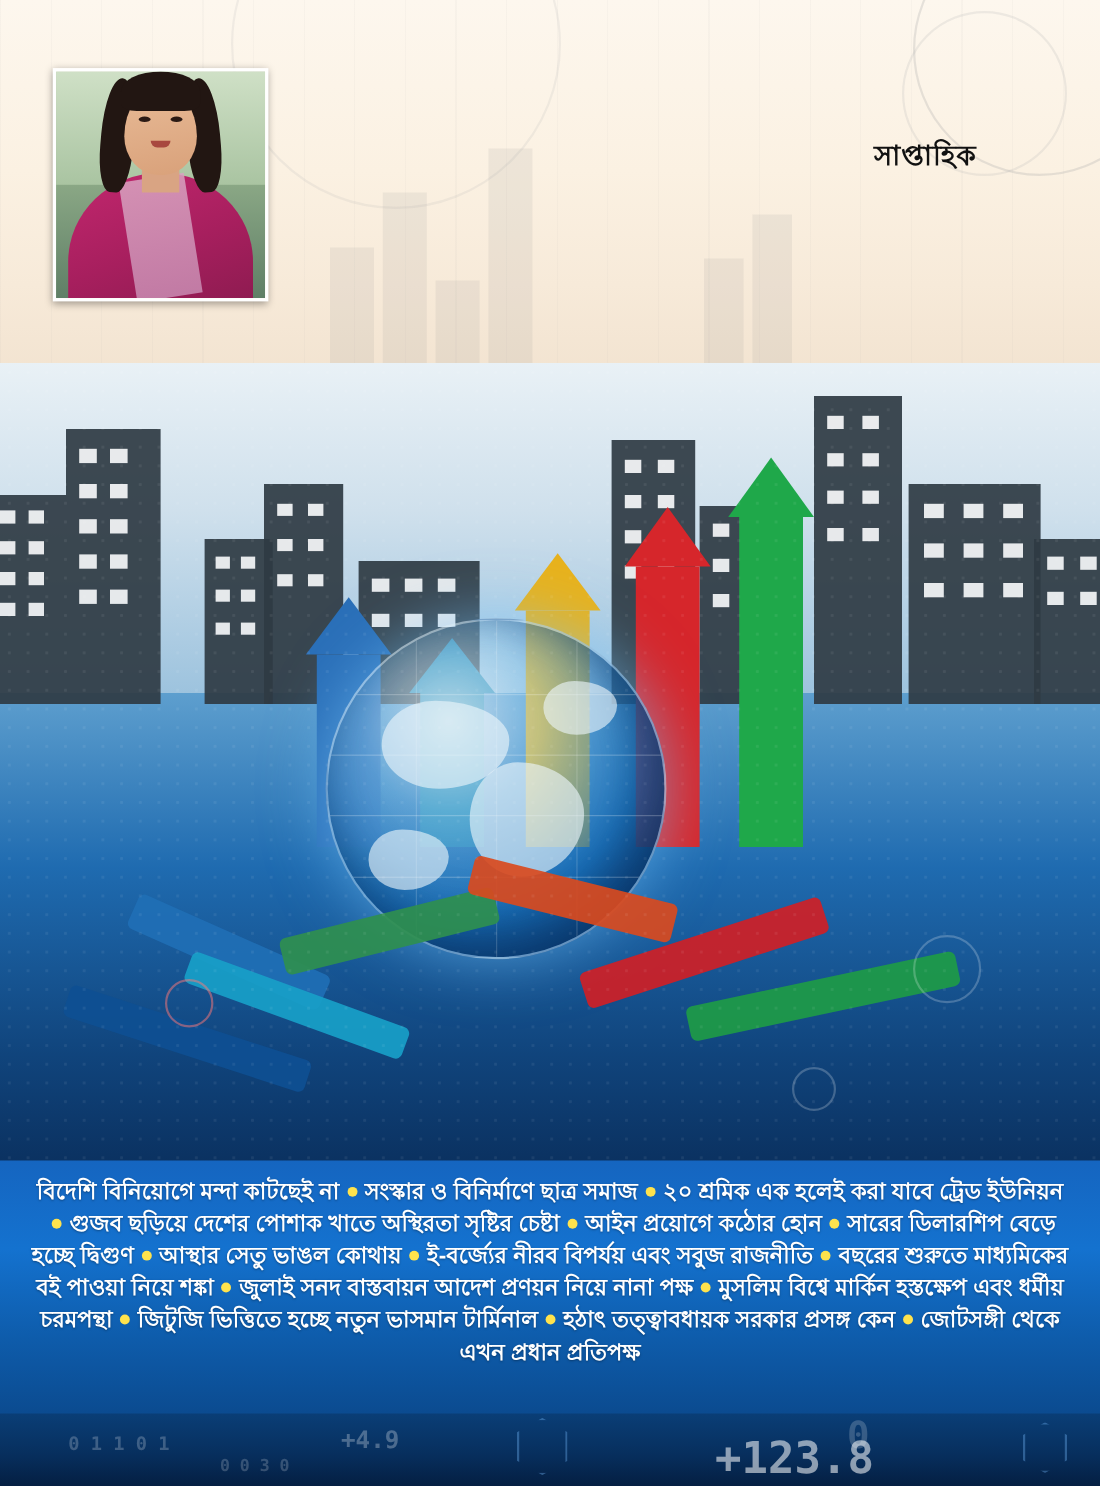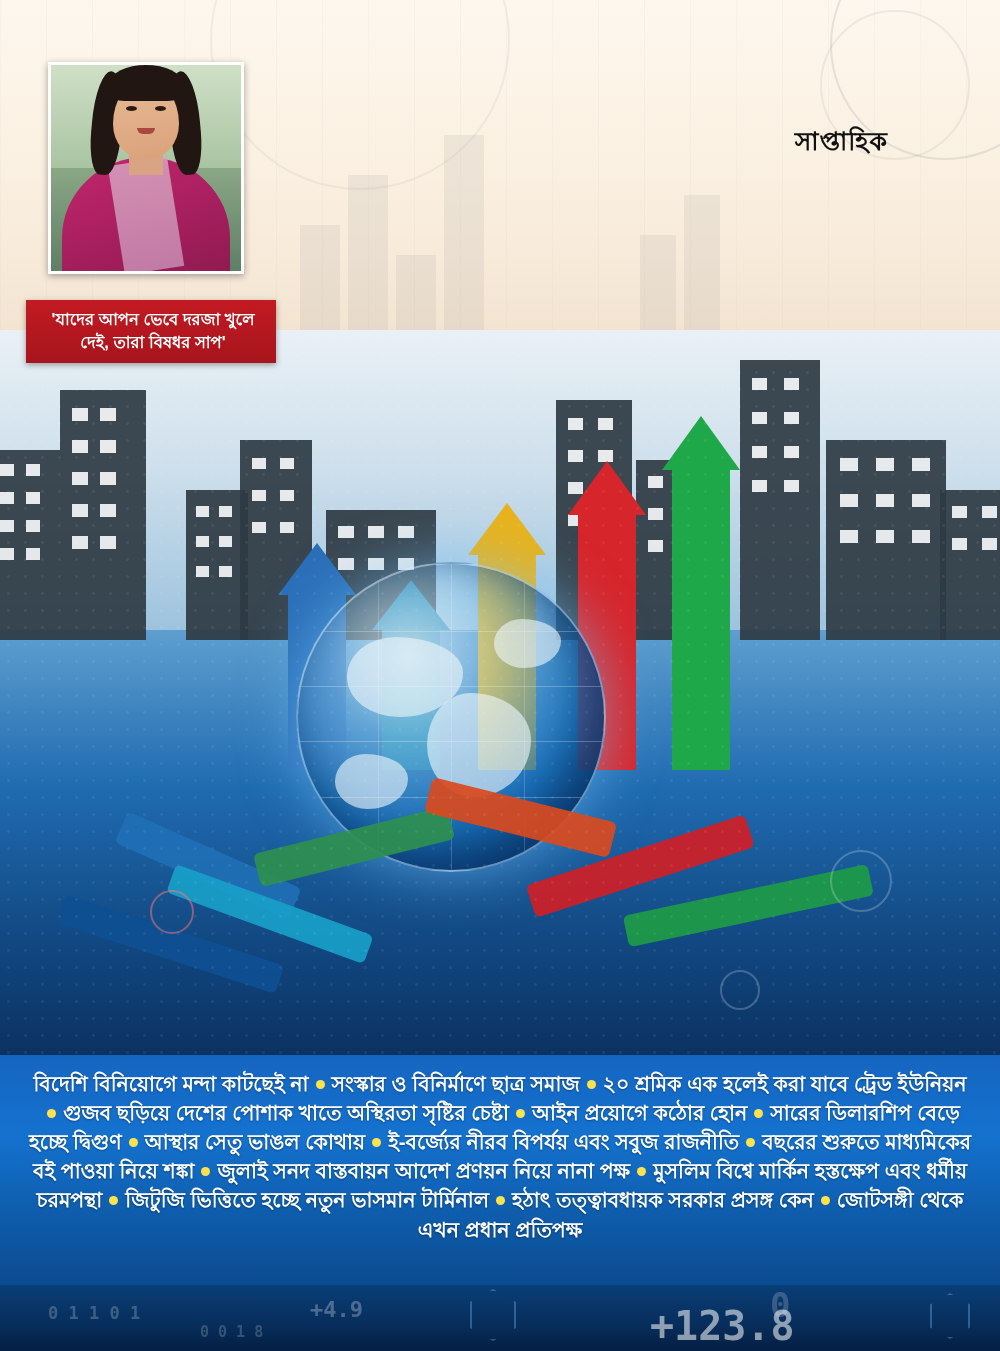--- a/index.html
+++ b/index.html
@@ -372,21 +372,20 @@
     <div class="ap-hairL"></div>
     <div class="ap-hairR"></div>
     <div class="ap-neck"></div>
     <div class="ap-face"></div>
     <div class="ap-hairTop"></div>
     <div class="ap-eye ap-eyeL"></div>
     <div class="ap-eye ap-eyeR"></div>
     <div class="ap-mouth"></div>
   </div>
 
-  <div class="quote-ribbon">'যাদের আপন ভেবে দরজা খুলে দেই, তারা বিষধর সাপ'</div>
 
   <div class="art">
     <div class="art-sky"></div>
 
     <div class="bldg" style="left:-10px; width:70px; height:190px;">
       <div class="bwin" style="left:10px;top:14px;width:14px;height:12px;"></div>
       <div class="bwin" style="left:36px;top:14px;width:14px;height:12px;"></div>
       <div class="bwin" style="left:10px;top:42px;width:14px;height:12px;"></div>
       <div class="bwin" style="left:36px;top:42px;width:14px;height:12px;"></div>
       <div class="bwin" style="left:10px;top:70px;width:14px;height:12px;"></div>
@@ -531,17 +530,17 @@
       <span>বিদেশি বিনিয়োগে মন্দা কাটছেই না</span><span class="bullet"></span><span>সংস্কার ও বিনির্মাণে ছাত্র সমাজ</span><span class="bullet"></span><span>২০ শ্রমিক এক হলেই করা যাবে ট্রেড ইউনিয়ন</span><span class="bullet"></span><span>গুজব ছড়িয়ে দেশের পোশাক খাতে অস্থিরতা সৃষ্টির চেষ্টা</span><span class="bullet"></span><span>আইন প্রয়োগে কঠোর হোন</span><span class="bullet"></span><span>সারের ডিলারশিপ বেড়ে হচ্ছে দ্বিগুণ</span><span class="bullet"></span><span>আস্থার সেতু ভাঙল কোথায়</span><span class="bullet"></span><span>ই-বর্জ্যের নীরব বিপর্যয় এবং সবুজ রাজনীতি</span><span class="bullet"></span><span>বছরের শুরুতে মাধ্যমিকের বই পাওয়া নিয়ে শঙ্কা</span><span class="bullet"></span><span>জুলাই সনদ বাস্তবায়ন আদেশ প্রণয়ন নিয়ে নানা পক্ষ</span><span class="bullet"></span><span>মুসলিম বিশ্বে মার্কিন হস্তক্ষেপ এবং ধর্মীয় চরমপন্থা</span><span class="bullet"></span><span>জিটুজি ভিত্তিতে হচ্ছে নতুন ভাসমান টার্মিনাল</span><span class="bullet"></span><span>হঠাৎ তত্ত্বাবধায়ক সরকার প্রসঙ্গ কেন</span><span class="bullet"></span><span>জোটসঙ্গী থেকে এখন প্রধান প্রতিপক্ষ</span>
     </div>
   </div>
 
   <div class="footer-strip">
     <div class="fs-hex" style="left:470px; top:6px;"></div>
     <div class="fs-hex" style="left:930px; top:10px; width:40px; height:46px;"></div>
     <div class="fs-num" style="left:650px; top:20px; font-size:40px;">+123.8</div>
     <div class="fs-num" style="left:310px; top:14px; font-size:22px; opacity:.5;">+4.9</div>
     <div class="fs-num" style="left:770px; top:2px; font-size:34px; opacity:.35;">0</div>
-    <div class="fs-num" style="left:48px; top:20px; font-size:17px; opacity:.4;">0 1 1 0 1</div>
-    <div class="fs-num" style="left:200px; top:40px; font-size:15px; opacity:.35;">0 0 1 8</div>
+    <div class="fs-num" style="left:62px; top:20px; font-size:17px; opacity:.4;">0 1 1 0 1</div>
+    <div class="fs-num" style="left:200px; top:40px; font-size:15px; opacity:.35;">0 0 3 0</div>
   </div>
 
 </div>
 
 </body></html>

